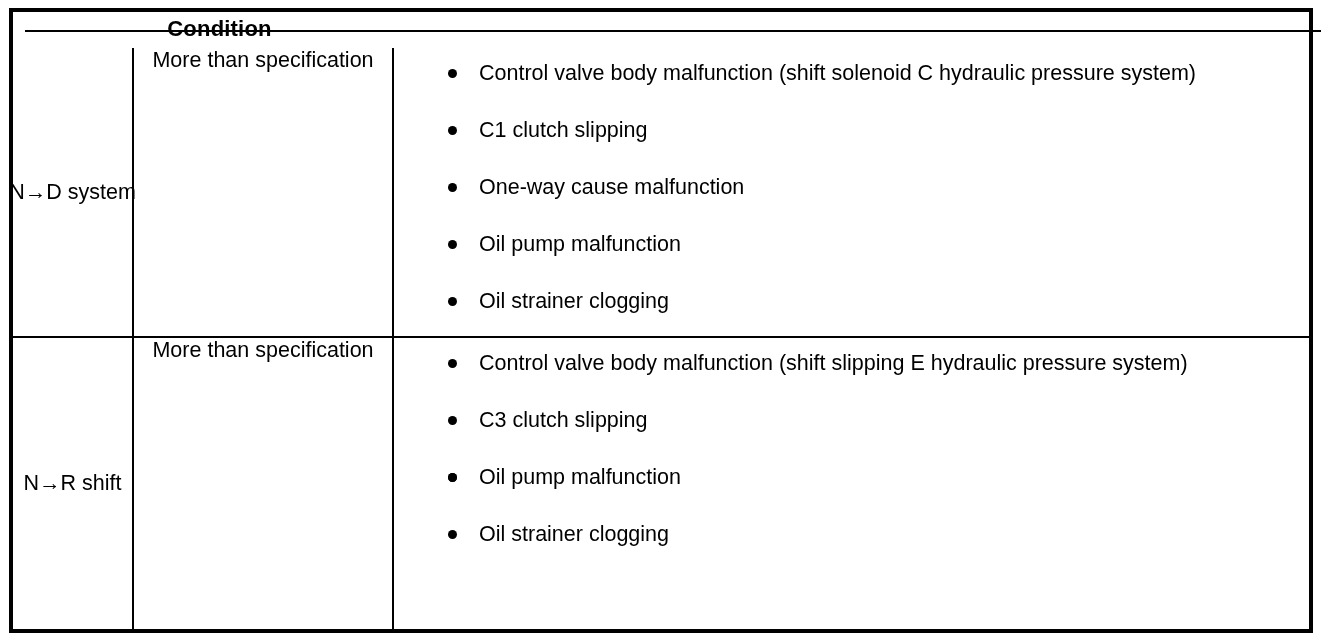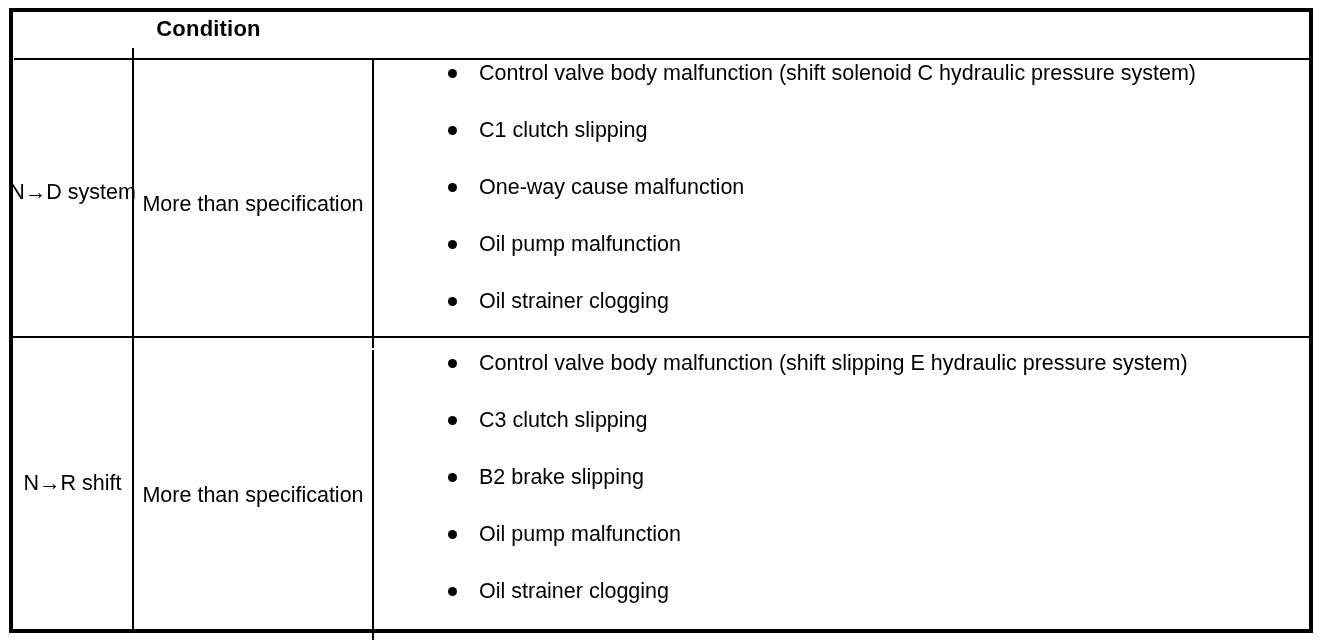--- a/index.html
+++ b/index.html
@@ -30,24 +30,24 @@
     width: 1304px;
     height: 625px;
     box-sizing: border-box;
     border: 4px solid #000000;
     background: #ffffff;
   }
 
   
   .header-row {
     position: absolute;
-    left: 1px;
+    left: 12px;
     top: 0;
     width: 100%;
-    height: 48px;
+    height: 20px;
     border-bottom: 2px solid #000000;
     box-sizing: border-box;
   }
   .header-cell {
     position: absolute;
     top: 0;
     height: 34px;
     line-height: 34px;
     text-align: center;
     font-weight: bold;
@@ -93,28 +93,26 @@
     box-sizing: border-box;
     border-right: 2px solid #000000;
     display: flex;
     align-items: center;
     justify-content: center;
   }
   .cell-spec {
     position: absolute;
     left: 121px;
     top: 0;
-    width: 240px;
+    width: 260px;
     height: 100%;
     box-sizing: border-box;
     border-right: 2px solid #000000;
     display: flex;
-    align-items: center;
     justify-content: center;
-    margin-top: 12px;
   }
   .cell-cause {
     position: absolute;
     left: 389px;
     top: 0;
     right: 0;
     height: 100%;
     box-sizing: border-box;
     padding: 10px 8px 16px 44px;
   }
@@ -209,21 +207,20 @@
             <li class="cause-item">
               <span class="bullet-dot"></span>
               <span>Control valve body malfunction (shift slipping E hydraulic pressure system)</span>
             </li>
             <li class="cause-item">
               <span class="bullet-dot"></span>
               <span>C3 clutch slipping</span>
             </li>
             <li class="cause-item">
               <span class="bullet-dot"></span>
-              <span>B2 brake slipping</span>
             </li>
             <li class="cause-item">
               <span class="bullet-dot"></span>
               <span>Oil pump malfunction</span>
             </li>
             <li class="cause-item">
               <span class="bullet-dot"></span>
               <span>Oil strainer clogging</span>
             </li>
           </ul>

